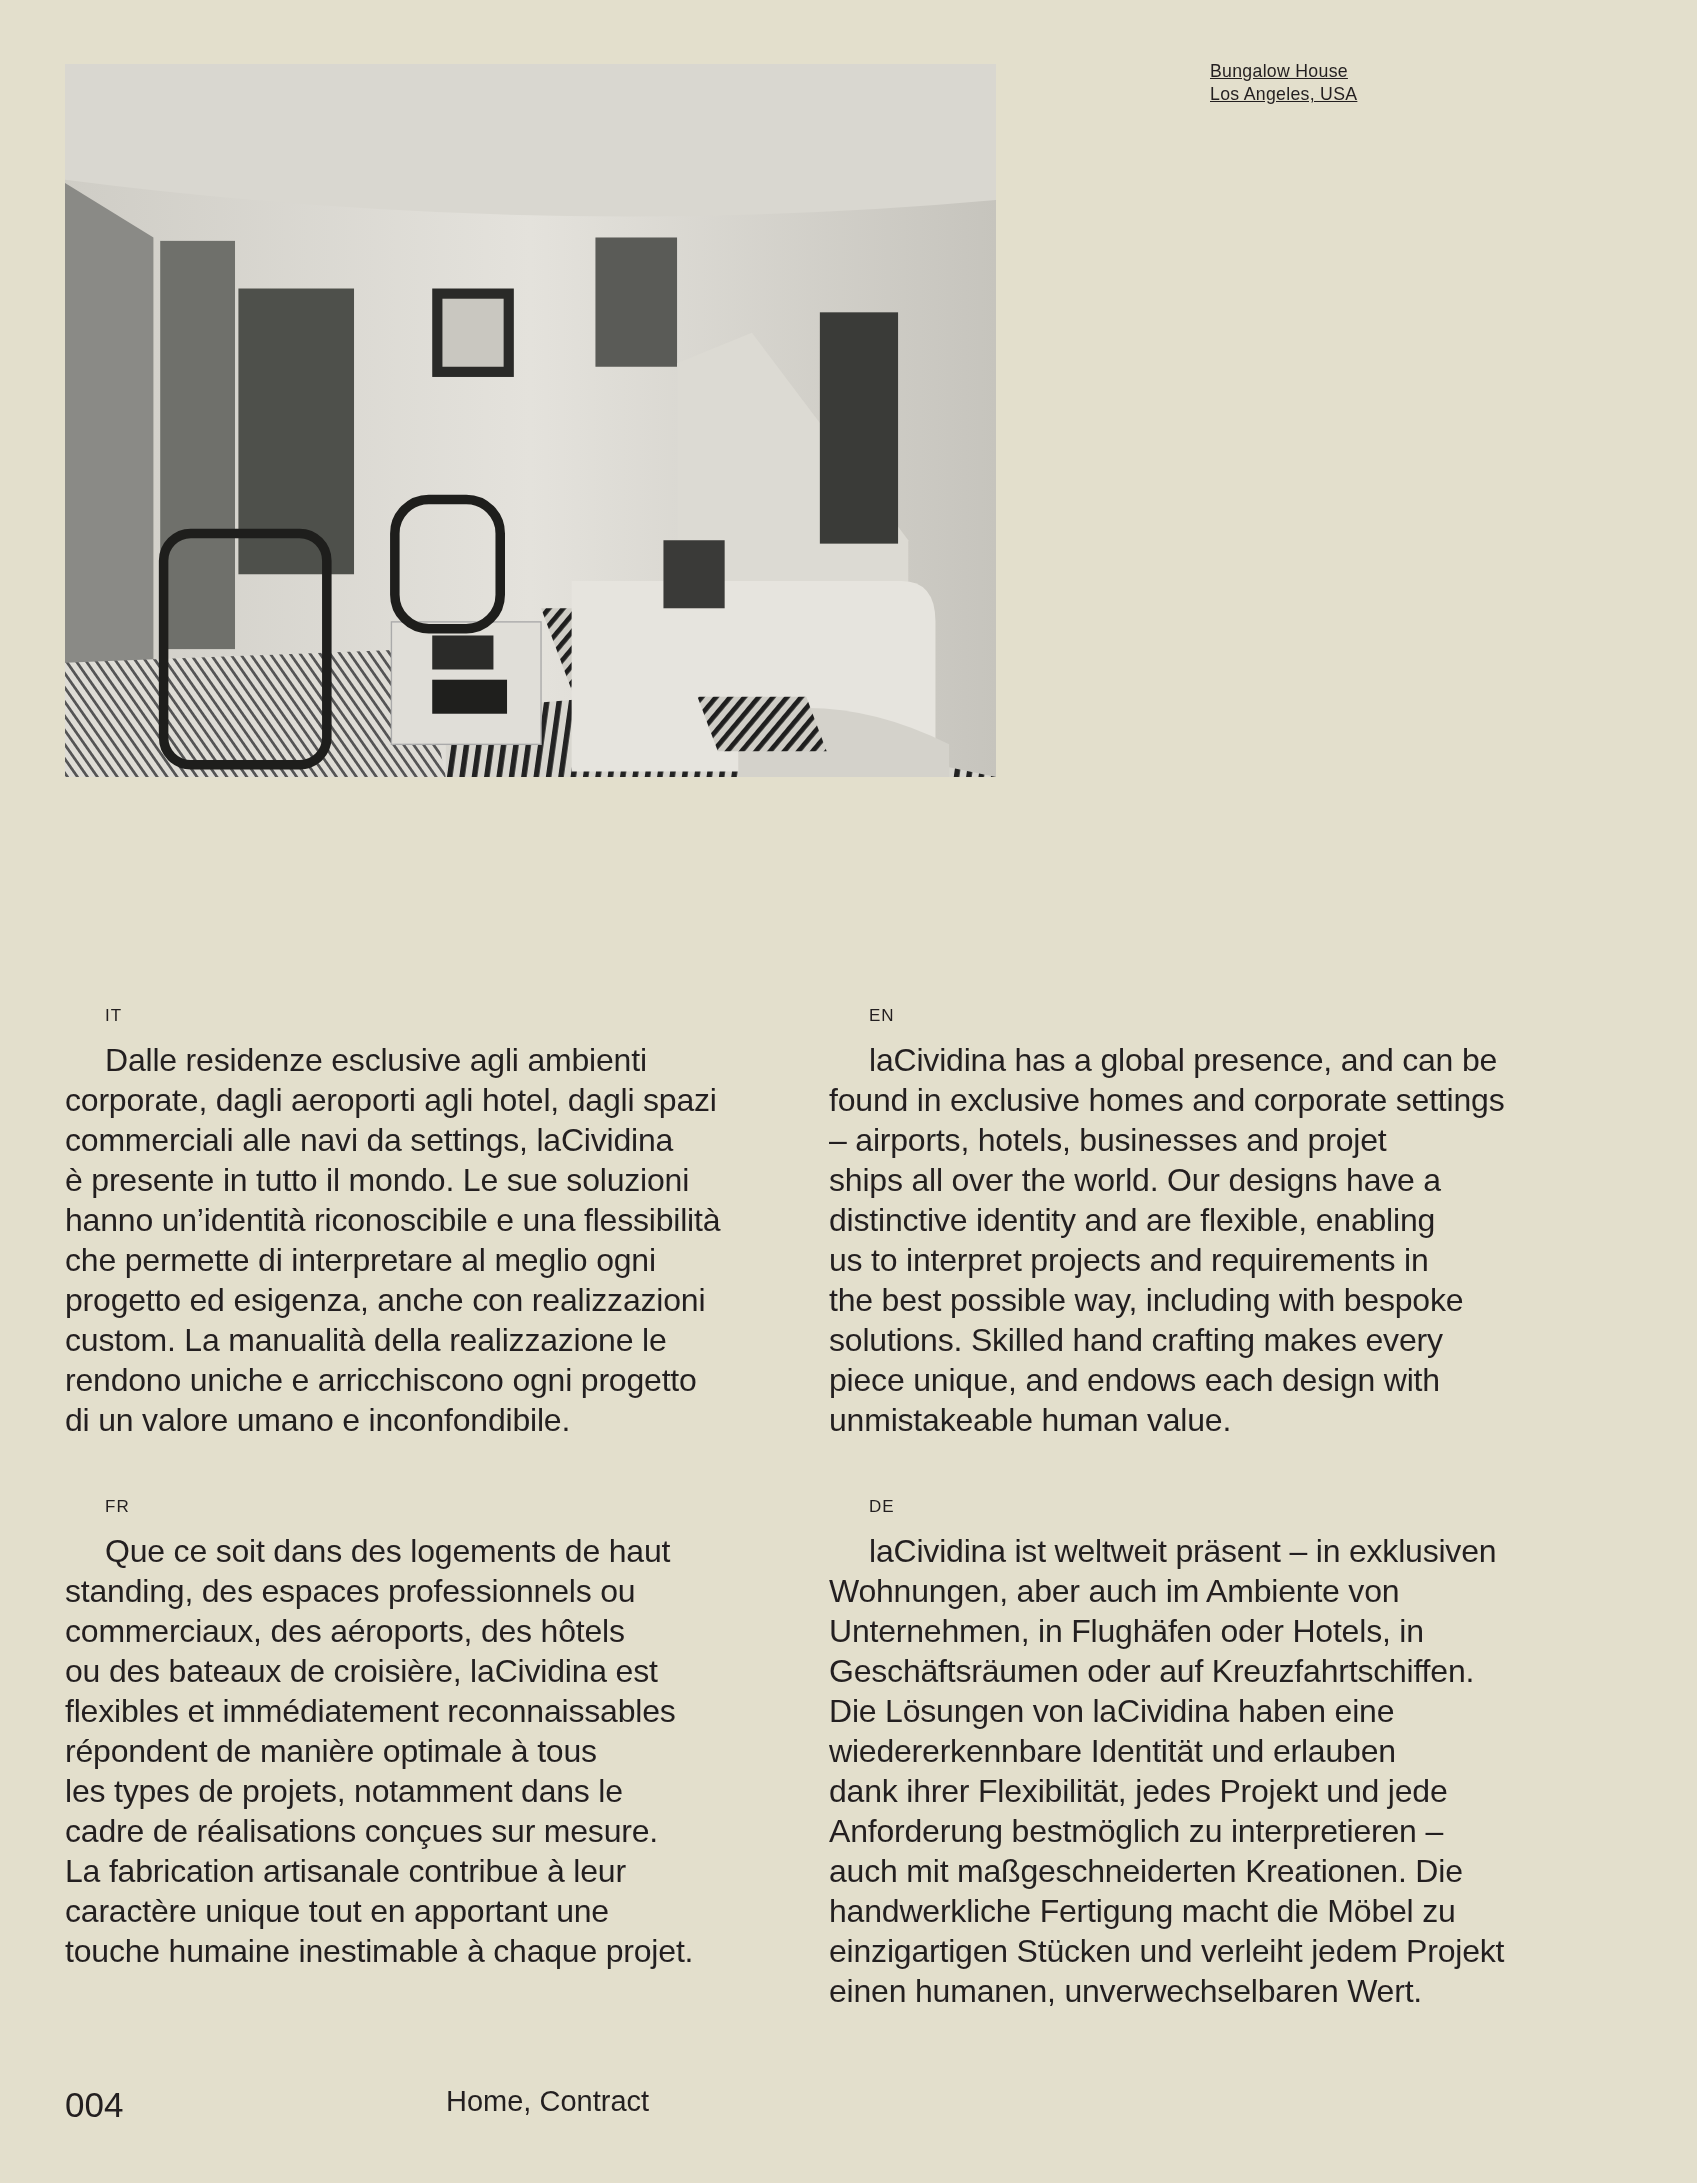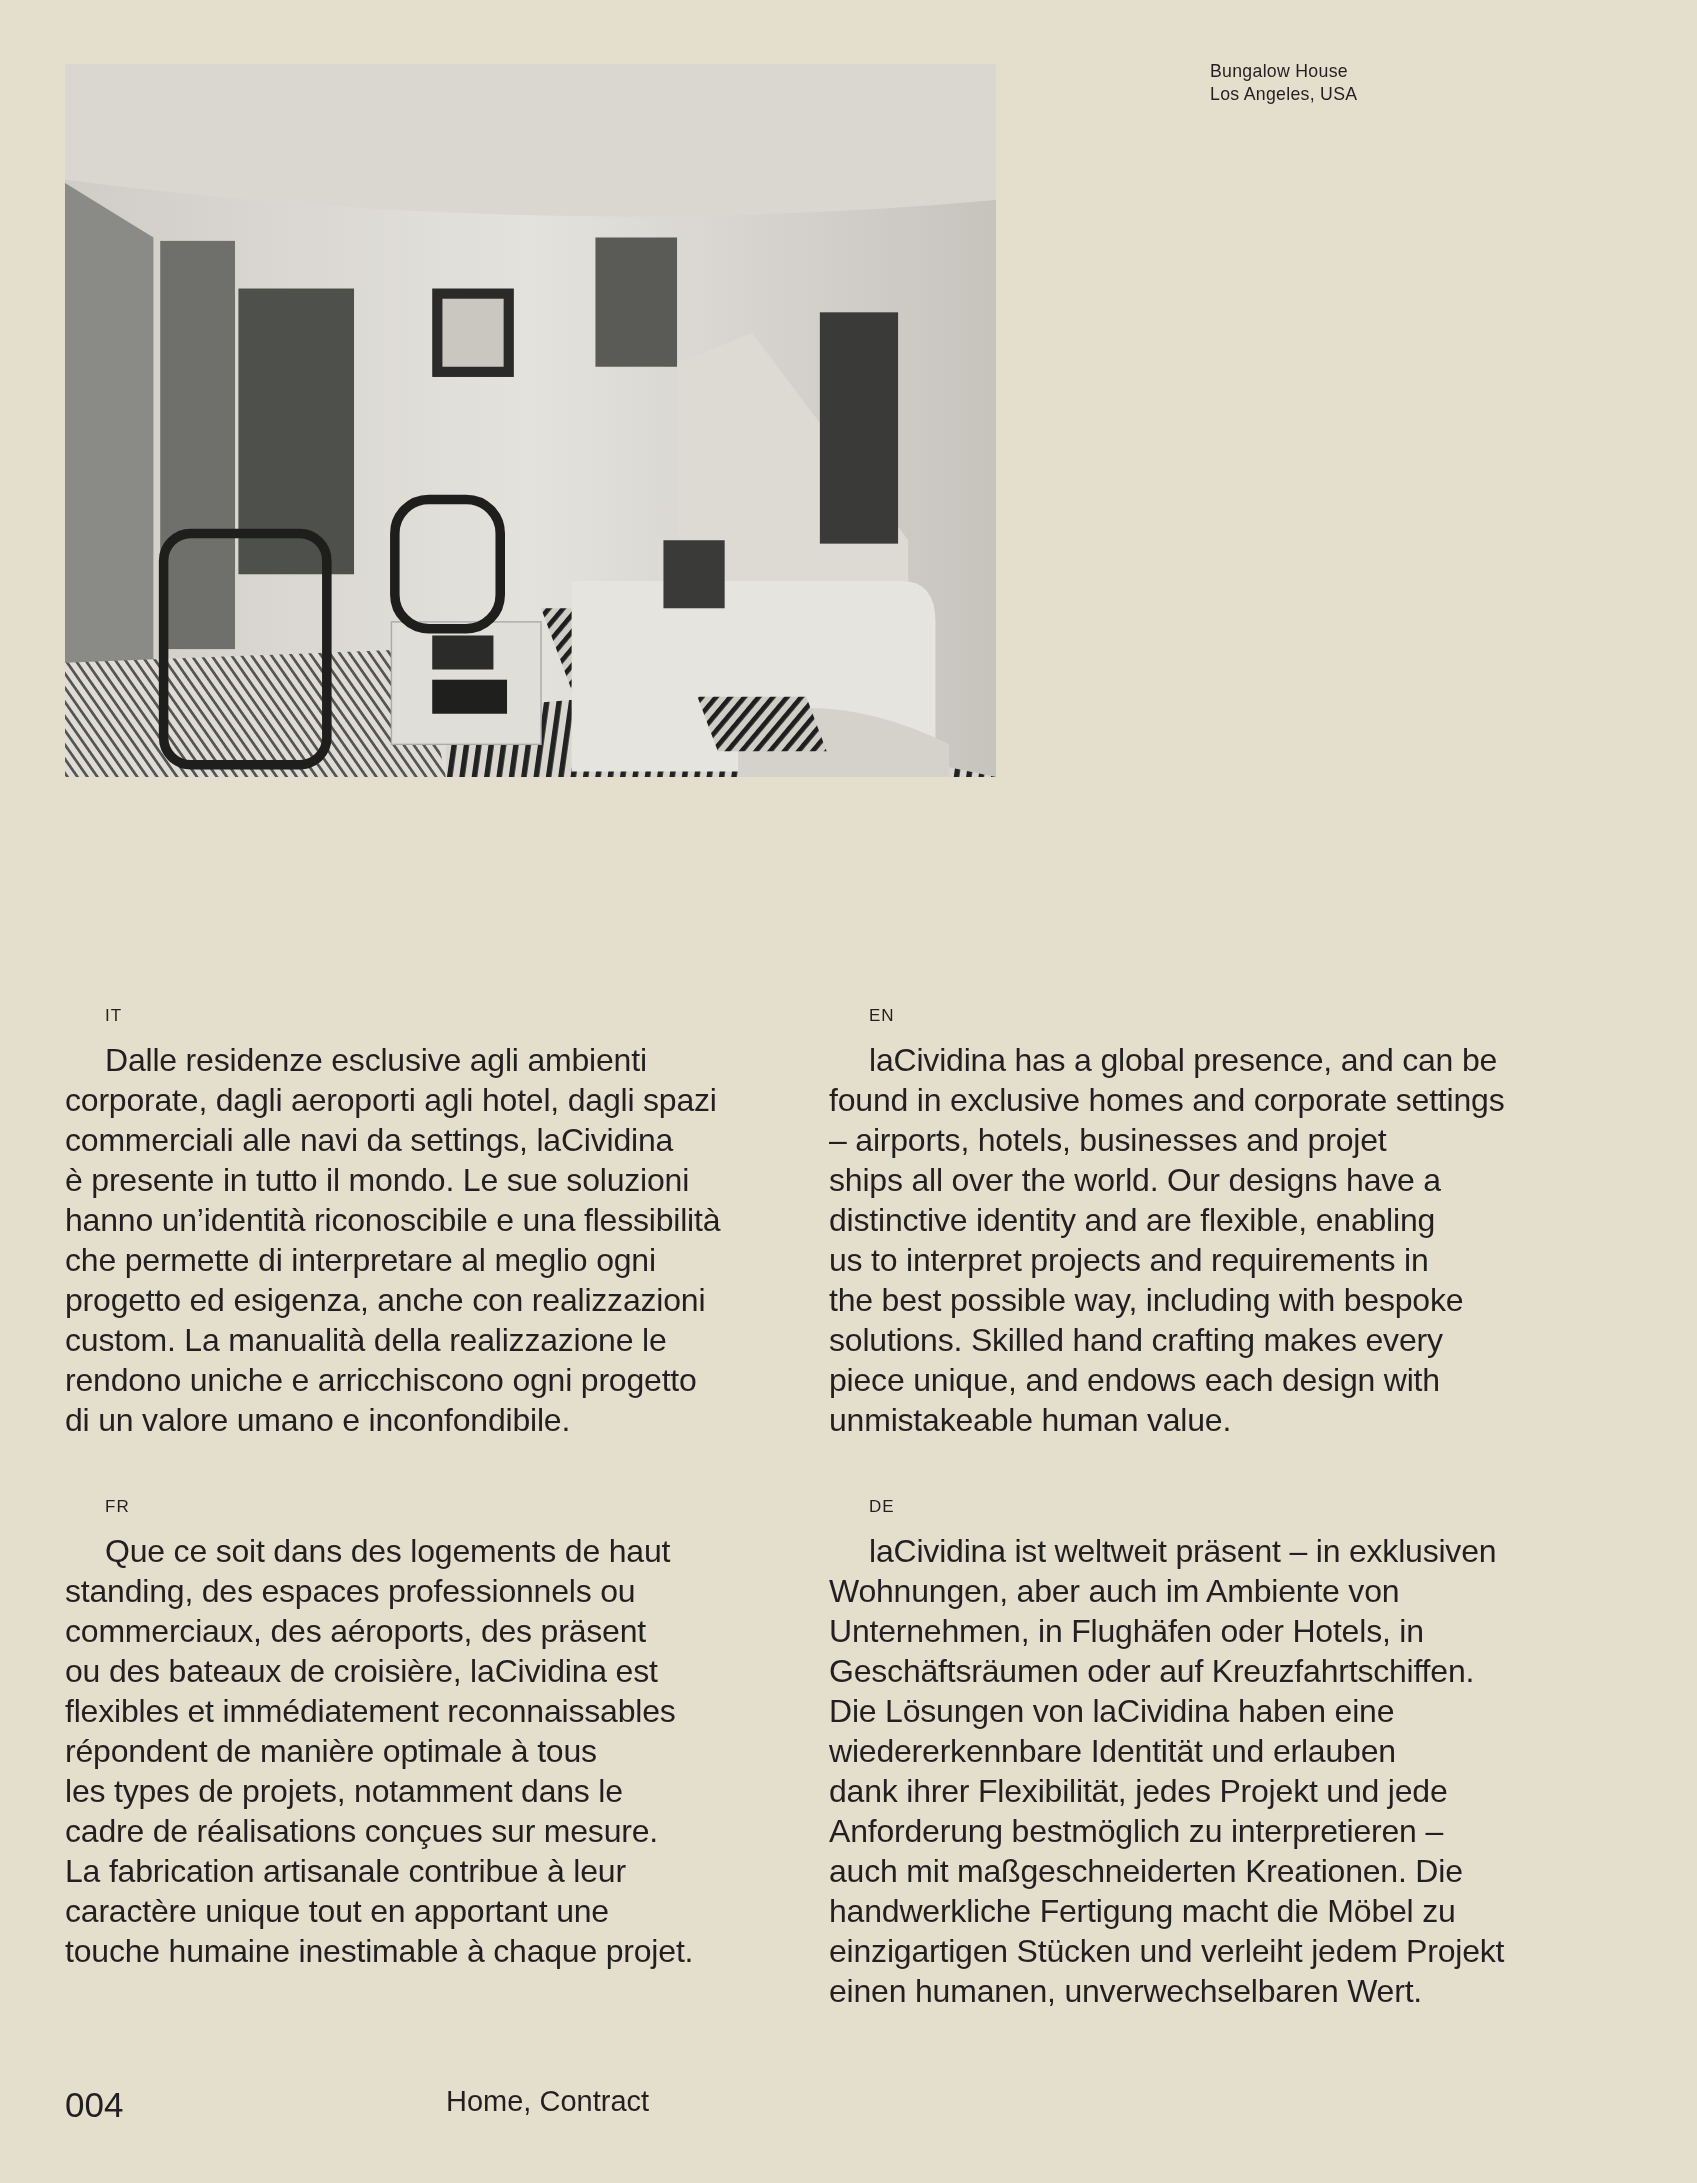--- a/index.html
+++ b/index.html
@@ -8,21 +8,21 @@
     background: #e3dfcc; color: #231f20;
     font-family: "Liberation Sans", "DejaVu Sans", sans-serif;
   }
   .photo {
     position: absolute; left: 65px; top: 64px; width: 931px; height: 713px;
     overflow: hidden; background: #b8b5ab;
   }
   .photo svg { display: block; width: 100%; height: 100%; }
   .caption {
     position: absolute; left: 1210px; top: 60px;
-    font-size: 17.7px; line-height: 23px; letter-spacing: 0.3px;
+    font-size: 17.7px; line-height: 23px; letter-spacing: 0.3px; text-decoration: underline;
   }
   .col { position: absolute; width: 748px; }
   .lang {
     font-size: 17px; letter-spacing: 1px; margin-left: 40px; height: 27px;
   }
   .para {
     font-size: 32px; line-height: 40px; margin-top: 6.8px;
     text-indent: 40px; letter-spacing: -0.2px;
   }
   .para span { display: block; white-space: nowrap; }
@@ -120,21 +120,21 @@
     <span>piece unique, and endows each design with</span>
     <span>unmistakeable human value.</span>
   </div>
 </div>
 
 <div class="col col-fr">
   <div class="lang">FR</div>
   <div class="para">
     <span>Que ce soit dans des logements de haut</span>
     <span>standing, des espaces professionnels ou</span>
-    <span>commerciaux, des aéroports, des präsent</span>
+    <span>commerciaux, des aéroports, des hôtels</span>
     <span>ou des bateaux de croisière, laCividina est</span>
     <span>flexibles et immédiatement reconnaissables</span>
     <span>répondent de manière optimale à tous</span>
     <span>les types de projets, notamment dans le</span>
     <span>cadre de réalisations conçues sur mesure.</span>
     <span>La fabrication artisanale contribue à leur</span>
     <span>caractère unique tout en apportant une</span>
     <span>touche humaine inestimable à chaque projet.</span>
   </div>
 </div>

